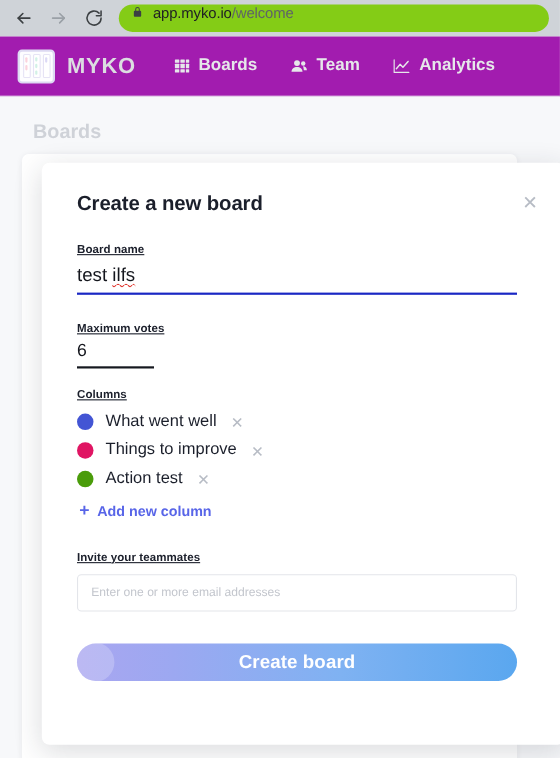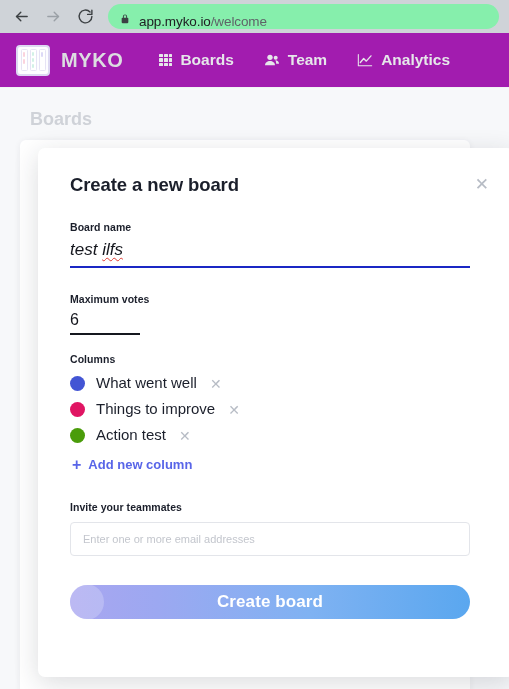--- a/index.html
+++ b/index.html
@@ -36,24 +36,24 @@
     justify-content: center;
     color: #3c4043;
     flex: 0 0 auto;
   }
   .nav-btn svg { display: block; }
   .nav-btn.disabled { color: #9aa0a6; }
 
   .url-field {
     flex: 1 1 auto;
     height: 25px;
-    background: #86efac;
+    background: #84cc16;
     border-radius: 13px;
     display: flex;
-    align-items: flex-end;
+    align-items: flex-start;
     padding: 0 12px;
     gap: 9px;
     margin-left: 2px;
     overflow: hidden;
   }
 
   .lock-icon { flex: 0 0 auto; display: block; color: #3c4043; }
 
   .url-text {
     font-size: 13.5px;
@@ -195,32 +195,32 @@
     color: #b7bcc5;
     line-height: 1;
     font-family: "Liberation Sans", sans-serif;
   }
 
   .field-label {
     font-size: 10.5px;
     font-weight: bold;
     color: #1b1f2b;
     letter-spacing: 0.05px;
+    text-decoration: underline;
   }
 
   
   .board-name-group { margin-top: 25px; }
   .board-name-value {
     font-size: 17px;
     color: #14161d;
     margin-top: 7px;
     padding-bottom: 5px;
     position: relative;
     display: inline-block;
-    font-style: italic;
   }
   .squiggle {
     text-decoration: underline wavy #e03a32;
     text-underline-offset: 2px;
     text-decoration-thickness: 1px;
   }
   .underline-focus {
     height: 2px;
     background: #1a27c4;
     width: 400px;

